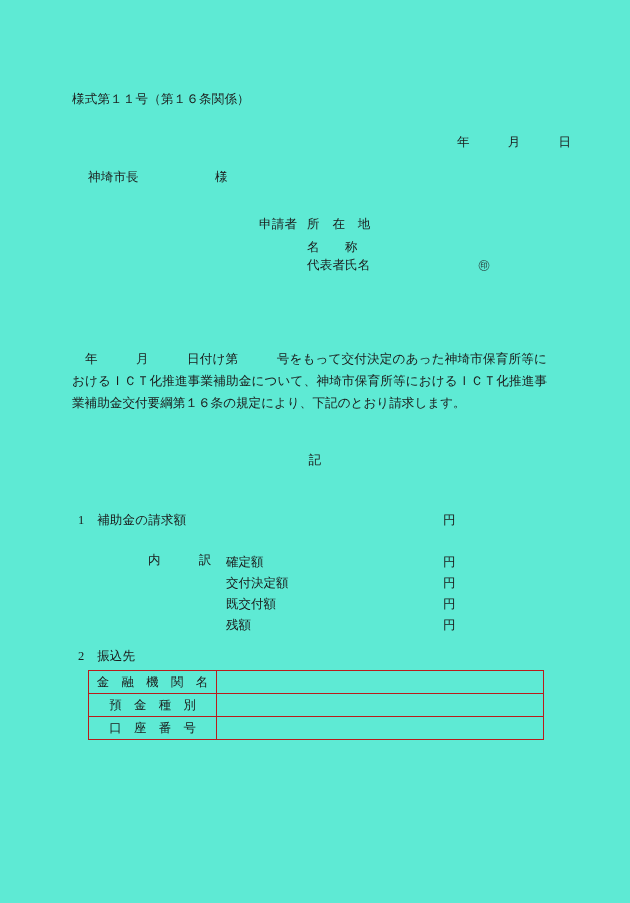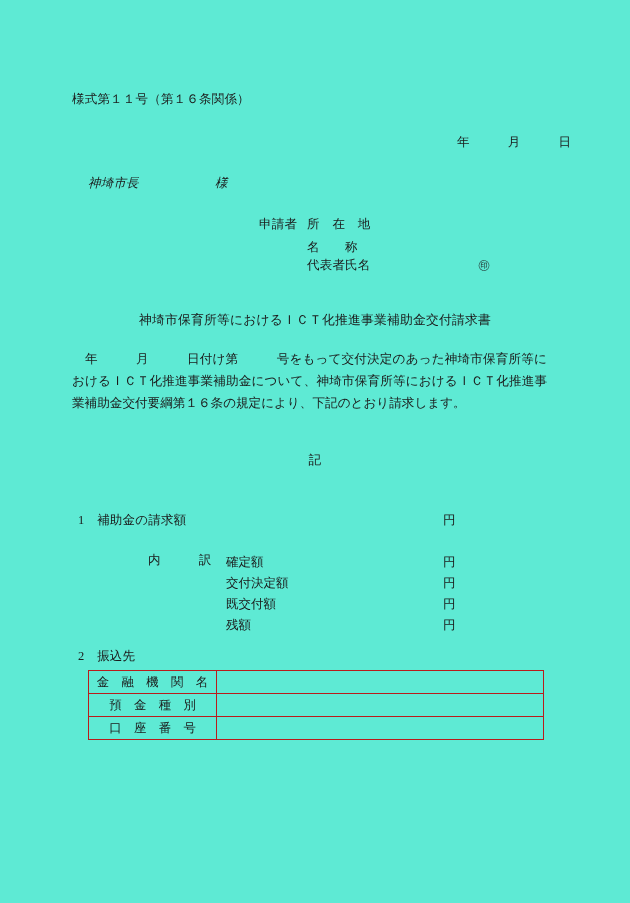--- a/index.html
+++ b/index.html
@@ -26,21 +26,21 @@
   
   .t {
     position: absolute;
     white-space: pre;
     font-size: 12.5px;
     line-height: 1;
     letter-spacing: 0.2px;
   }
   .form-no   { left: 72px;  top: 93px; }
   .date-line { left: 457px; top: 136px; text-align: right; }
-  .addressee { left: 88px;  top: 177px; font-style: italic; }
+  .addressee { left: 88px;  top: 171px; }
 
   .applicant-label { left: 259px; top: 218px; }
   .field-addr  { left: 307px; top: 218px; }
   .field-name  { left: 307px; top: 241px; }
   .field-rep   { left: 307px; top: 259px; }
   .seal-mark   { left: 478px; top: 259px; font-size: 12px; }
 
   .doc-title {
     left: 0; right: 0;
     top: 314px;
@@ -120,21 +120,20 @@
   <div class="t date-line">年　　　月　　　日</div>
 
   <div class="t addressee">神埼市長　　　　　　様</div>
 
   <div class="t applicant-label">申請者</div>
   <div class="t field-addr">所　在　地</div>
   <div class="t field-name">名　　称</div>
   <div class="t field-rep">代表者氏名</div>
   <div class="t seal-mark">㊞</div>
 
-  <div class="t doc-title">神埼市保育所等におけるＩＣＴ化推進事業補助金交付請求書</div>
 
   <div class="body-para">年　　　月　　　日付け第　　　号をもって交付決定のあった神埼市保育所等におけるＩＣＴ化推進事業補助金について、神埼市保育所等におけるＩＣＴ化推進事業補助金交付要綱第１６条の規定により、下記のとおり請求します。</div>
 
   <div class="t ki-mark">記</div>
 
   <div class="t item1-label"><span>1</span>　<span>補助金の請求額</span></div>
   <div class="t item1-unit">円</div>
 
   <div class="t breakdown-label">内　　　訳</div>
 

